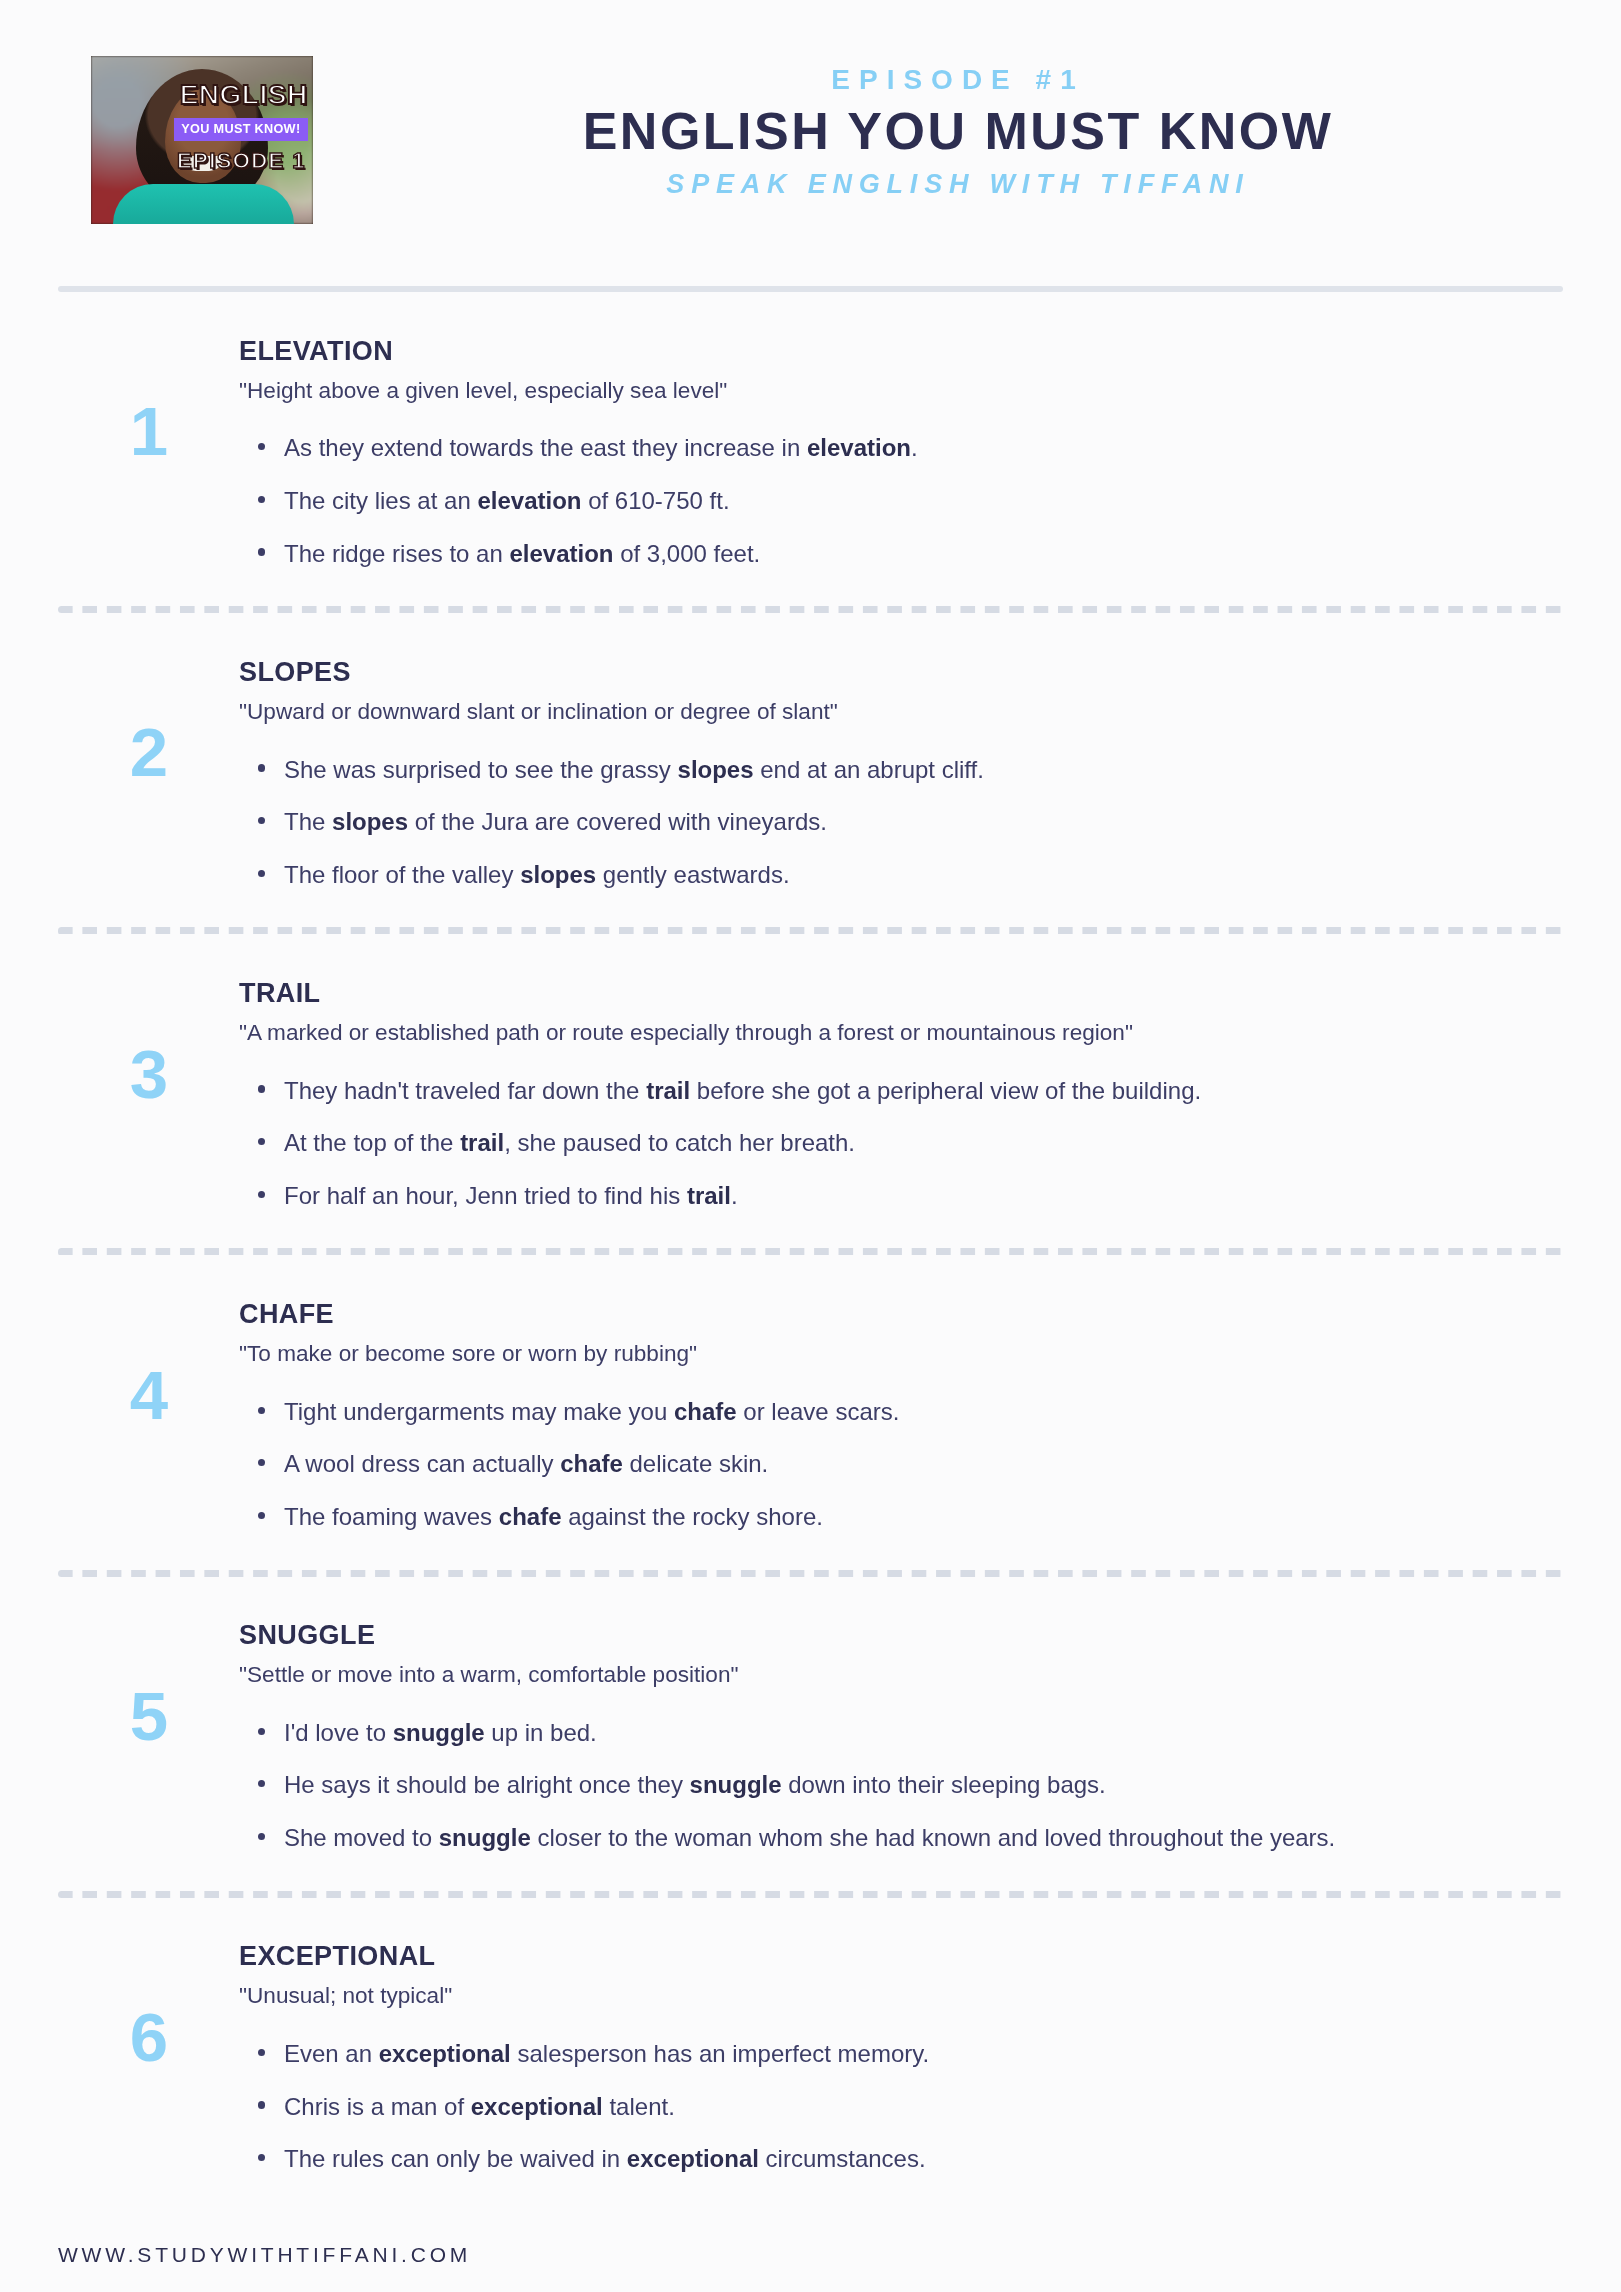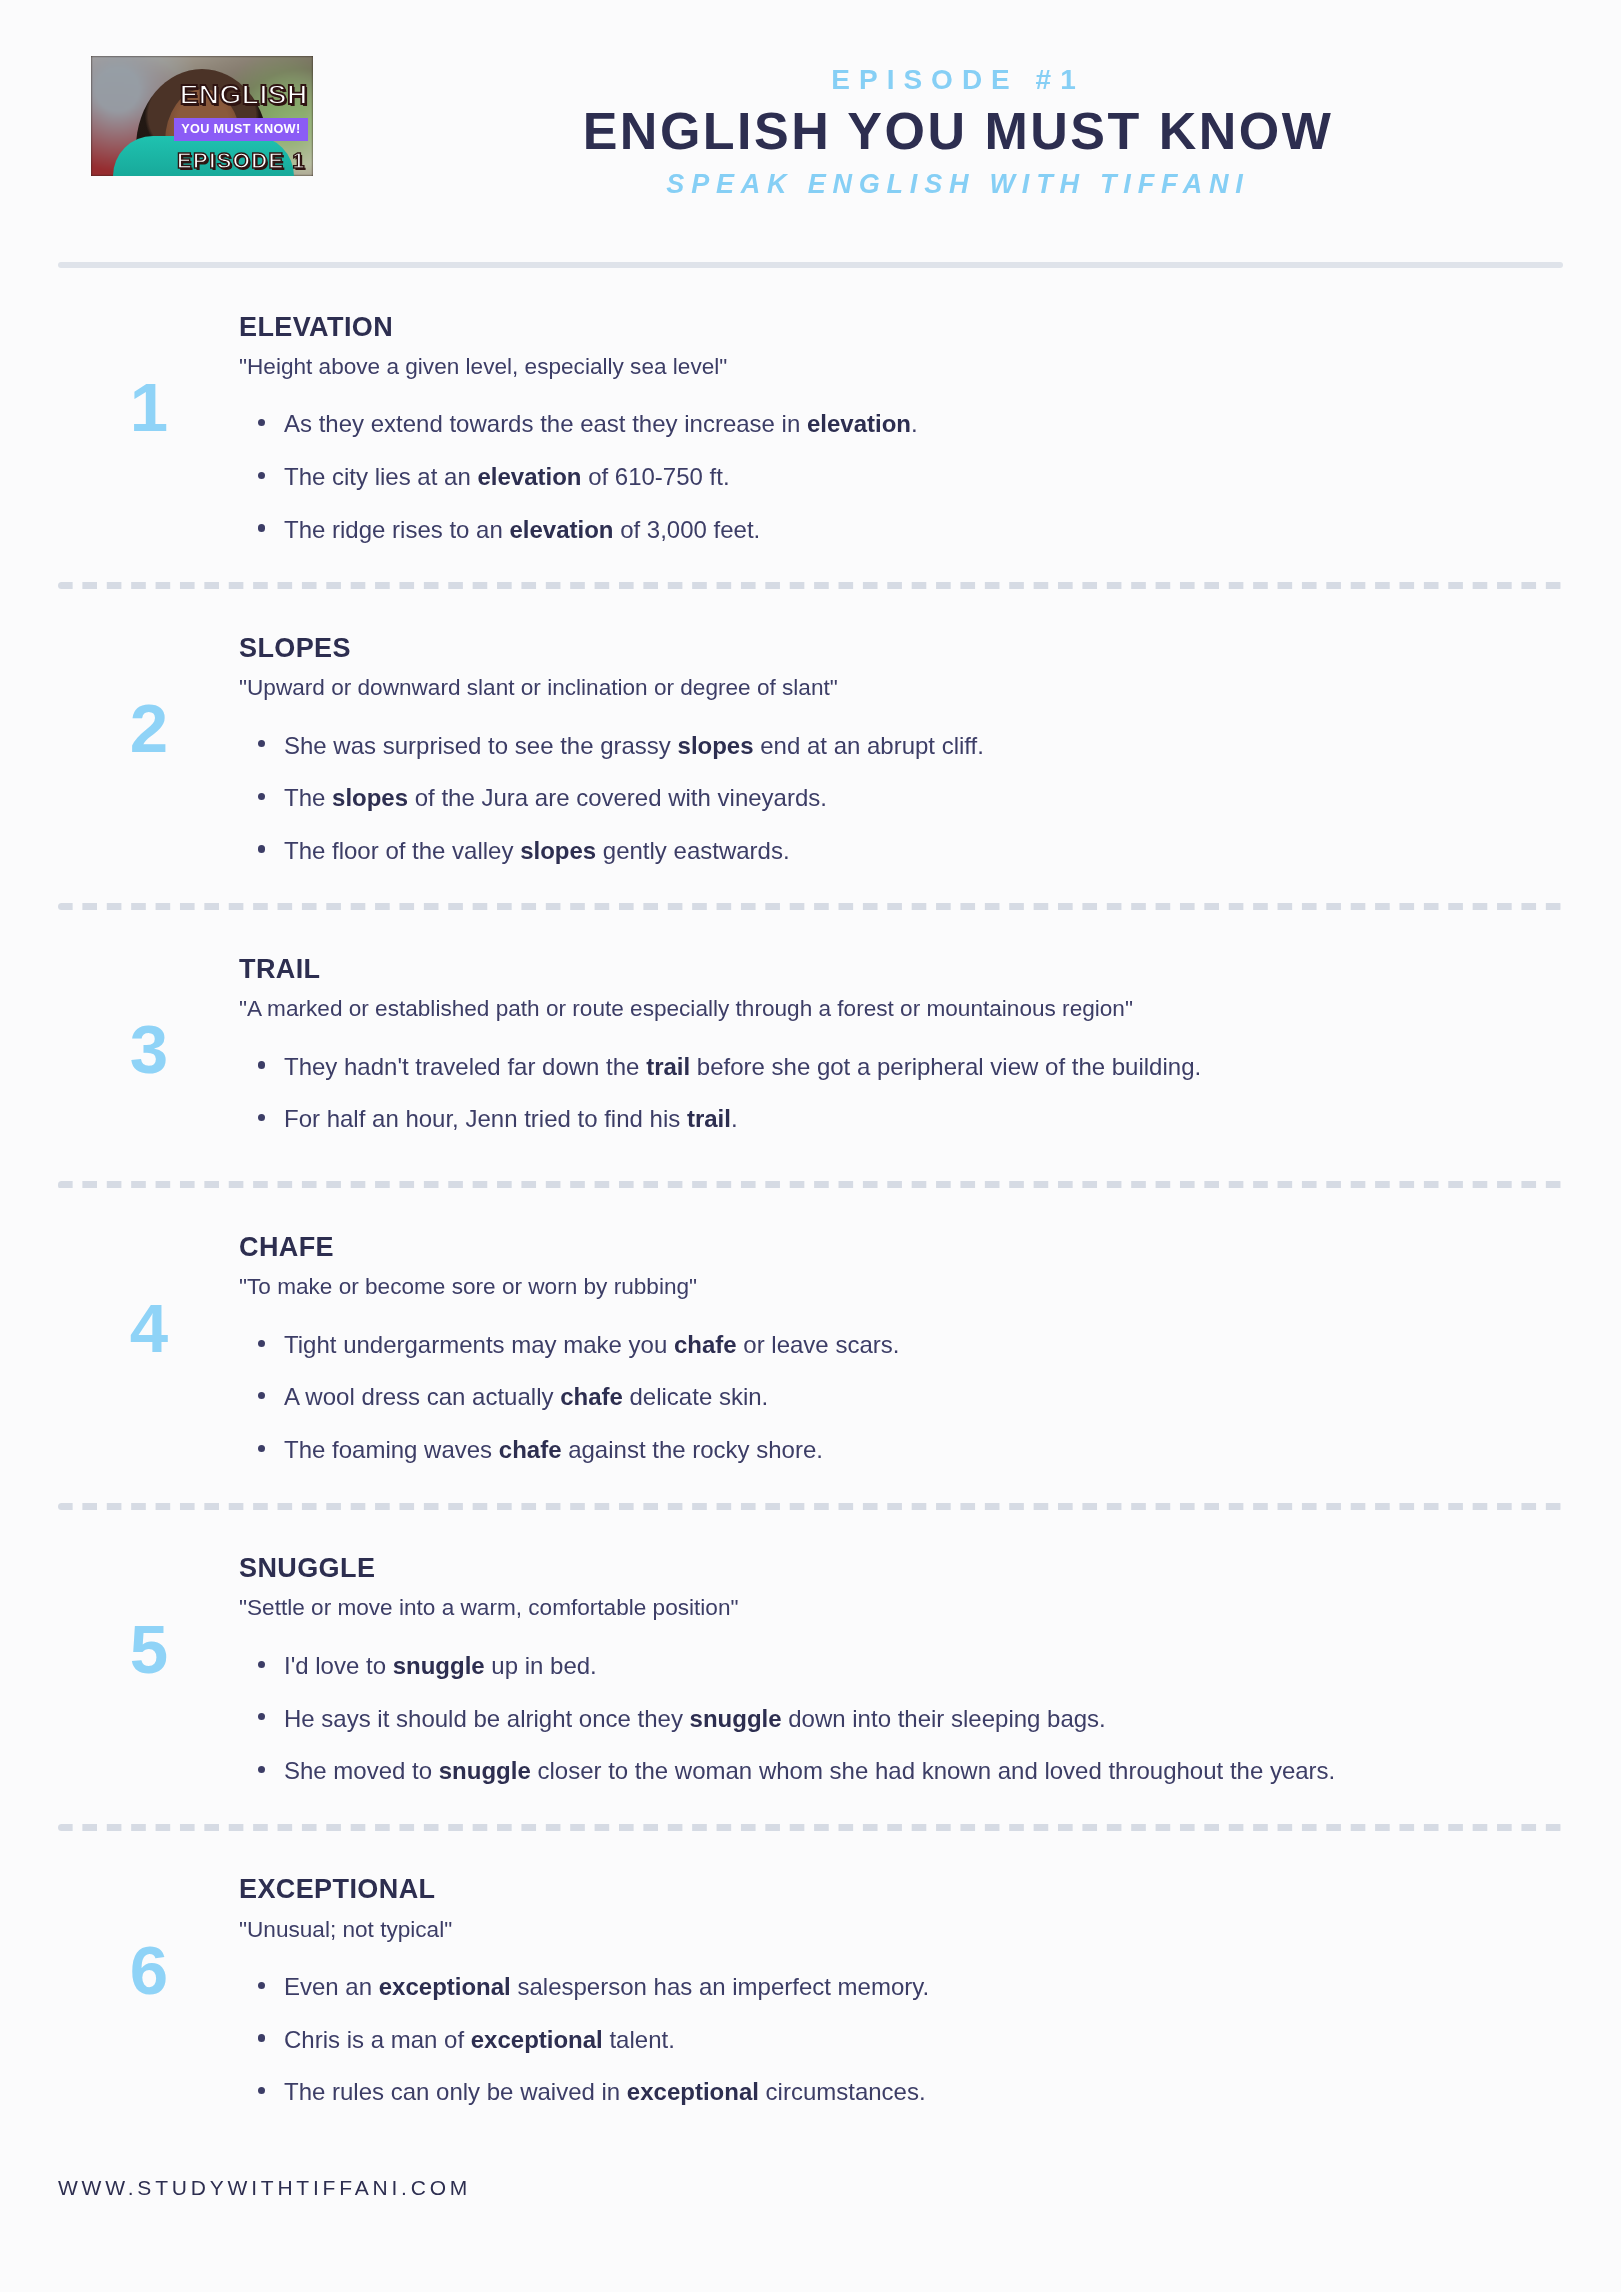--- a/index.html
+++ b/index.html
@@ -18,21 +18,21 @@
   
   .header {
     display: flex;
     align-items: flex-start;
     padding-top: 56px;
     padding-left: 33px;
   }
 
   .thumb-wrap {
     width: 222px;
-    height: 120px;
+    height: 168px;
     flex: 0 0 222px;
     position: relative;
     overflow: hidden;
     background: #2b2018;
   }
   .thumb-bg {
     position: absolute; inset: 0;
     background:
       radial-gradient(circle at 12% 28%, rgba(150,160,168,0.95) 0 10%, rgba(150,160,168,0) 38%),
       radial-gradient(circle at 88% 52%, rgba(120,170,90,0.75) 0 9%, rgba(120,170,90,0) 34%),
@@ -282,20 +282,21 @@
       <div class="dash-rule">
         <i></i>
       </div>
       <div class="entry">
         <div class="entry-num">3</div>
         <div class="entry-body">
           <div class="word">TRAIL</div>
           <div class="definition">"A marked or established path or route especially through a forest or mountainous region"</div>
           <ul class="examples">
             <li><span>They hadn't traveled far down the </span><b>trail</b><span> before she got a peripheral view of the building.</span></li>
+            <li><span>At the top of the </span><b>trail</b><span>, she paused to catch her breath.</span></li>
             <li><span>For half an hour, Jenn tried to find his </span><b>trail</b><span>.</span></li>
           </ul>
         </div>
       </div>
       <div class="dash-rule">
         <i></i>
       </div>
       <div class="entry">
         <div class="entry-num">4</div>
         <div class="entry-body">

